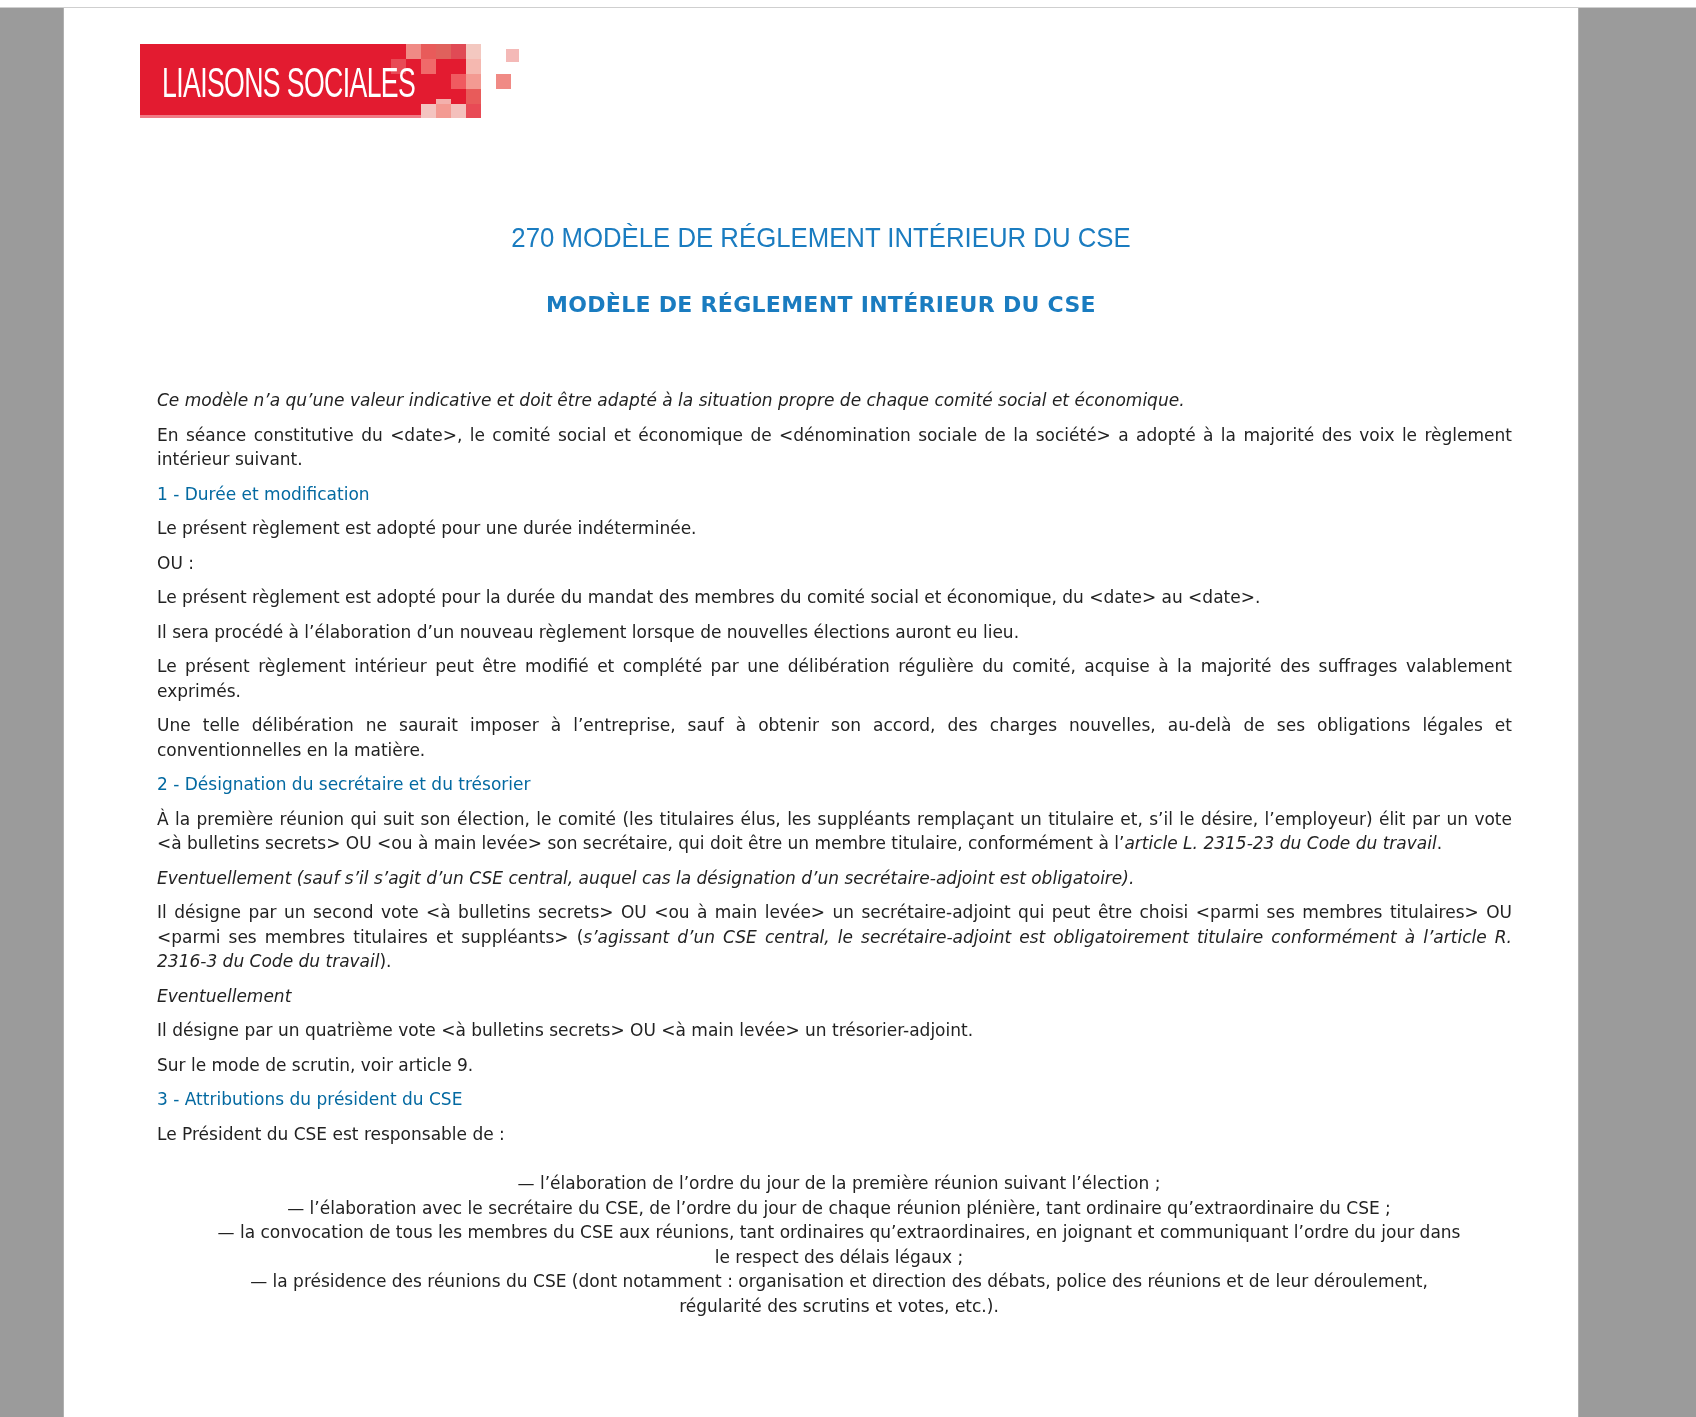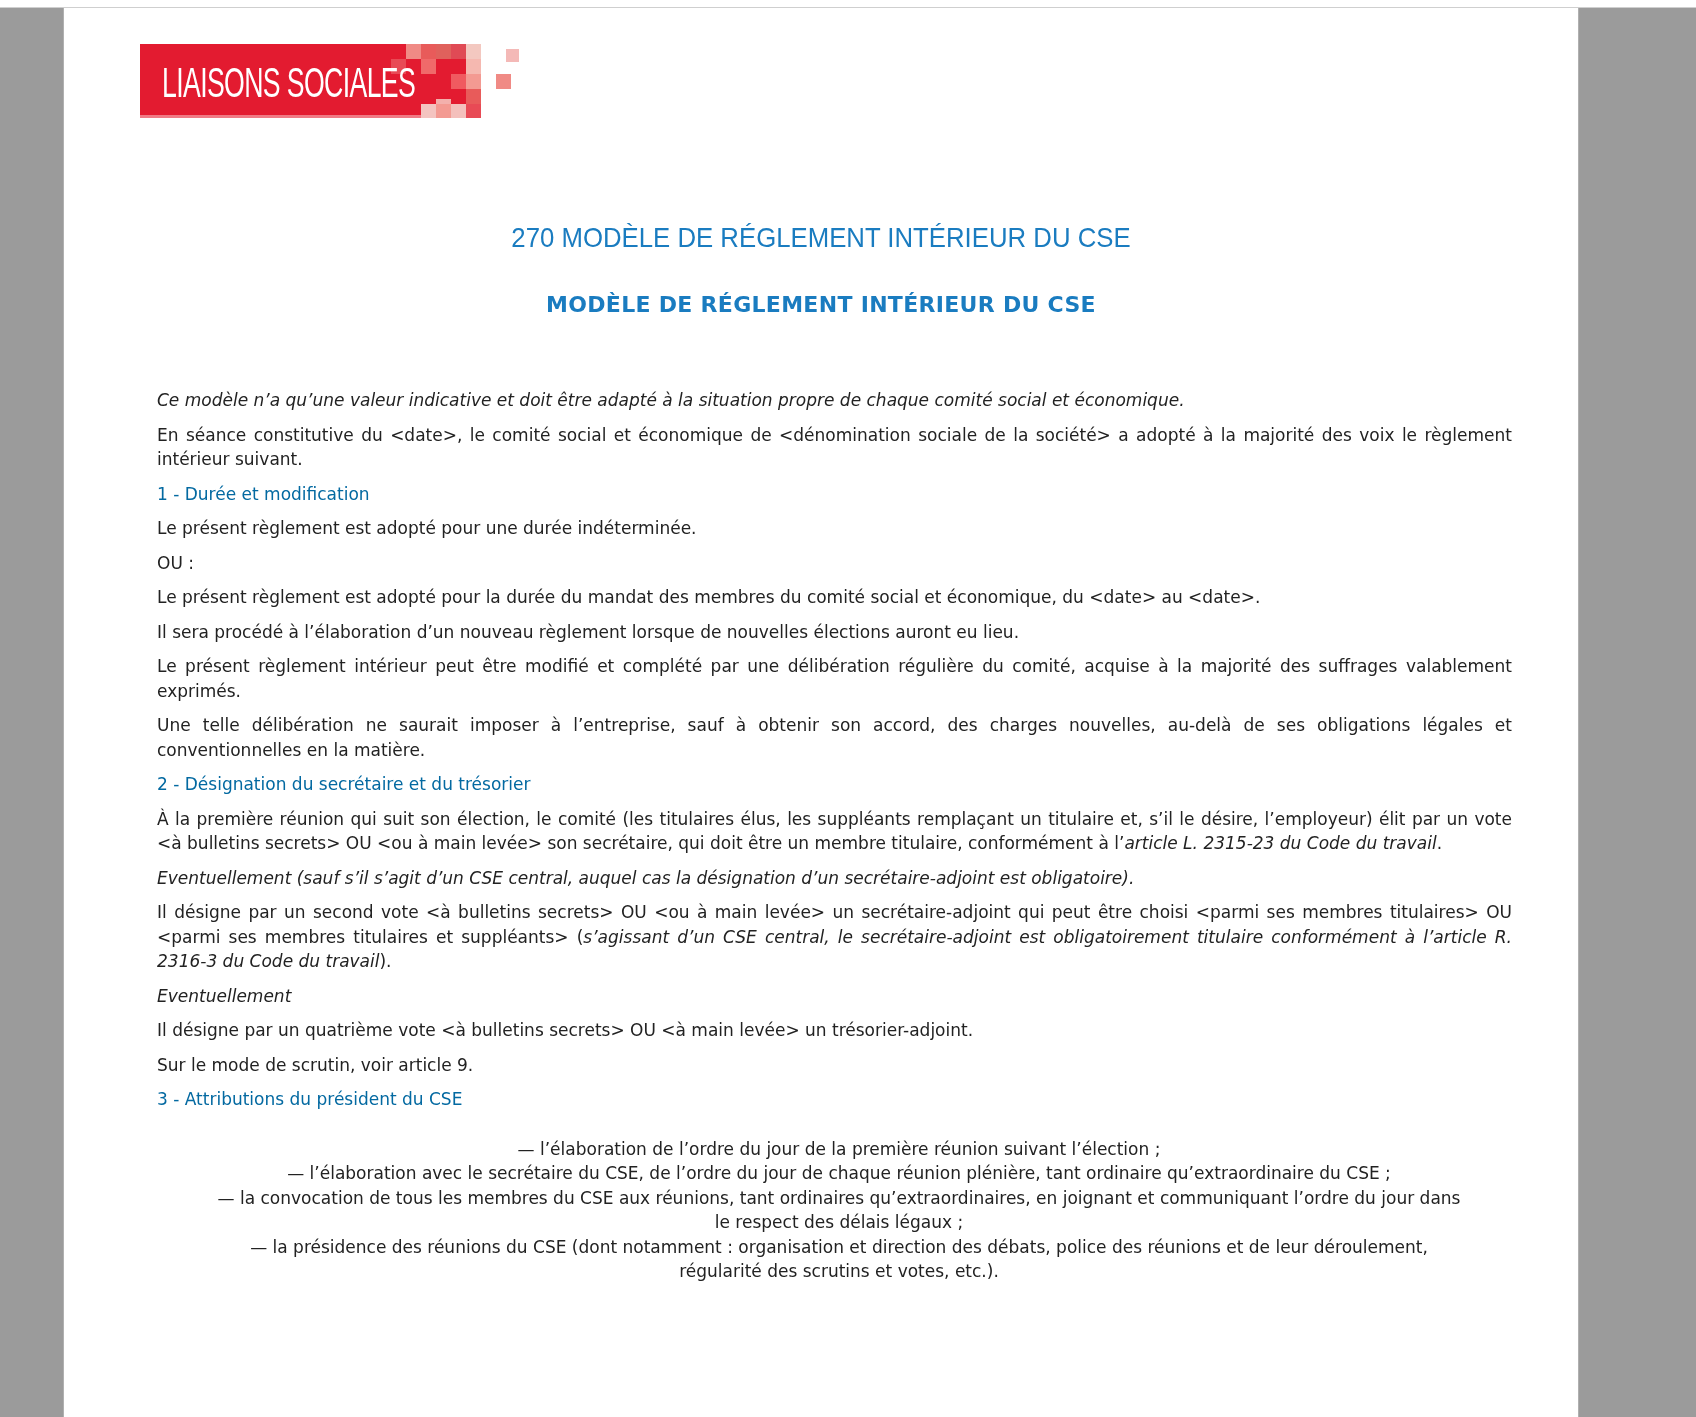--- a/index.html
+++ b/index.html
@@ -107,20 +107,21 @@
     <p>Le présent règlement intérieur peut être modifié et complété par une délibération régulière du comité, acquise à la majorité des suffrages valablement exprimés.</p>
     <p>Une telle délibération ne saurait imposer à l’entreprise, sauf à obtenir son accord, des charges nouvelles, au-delà de ses obligations légales et conventionnelles en la matière.</p>
     <p class="heading">2 - Désignation du secrétaire et du trésorier</p>
     <p><span>À la première réunion qui suit son élection, le comité (les titulaires élus, les suppléants remplaçant un titulaire et, s’il le désire, l’employeur) élit par un vote &lt;à bulletins secrets&gt; OU &lt;ou à main levée&gt; son secrétaire, qui doit être un membre titulaire, conformément à l’</span><em>article L. 2315-23 du Code du travail</em><span>.</span></p>
     <p><em>Eventuellement (sauf s’il s’agit d’un CSE central, auquel cas la désignation d’un secrétaire-adjoint est obligatoire).</em></p>
     <p><span>Il désigne par un second vote &lt;à bulletins secrets&gt; OU &lt;ou à main levée&gt; un secrétaire-adjoint qui peut être choisi &lt;parmi ses membres titulaires&gt; OU &lt;parmi ses membres titulaires et suppléants&gt; (</span><em>s’agissant d’un CSE central, le secrétaire-adjoint est obligatoirement titulaire conformément à l’article R. 2316-3 du Code du travail</em><span>).</span></p>
     <p><em>Eventuellement</em></p>
     <p>Il désigne par un quatrième vote &lt;à bulletins secrets&gt; OU &lt;à main levée&gt; un trésorier-adjoint.</p>
     <p>Sur le mode de scrutin, voir article 9.</p>
     <p class="heading">3 - Attributions du président du CSE</p>
+    <p>Le Président du CSE est responsable de :</p>
     <div class="spacer"></div>
     <ul>
       <li>— l’élaboration de l’ordre du jour de la première réunion suivant l’élection ;</li>
       <li>— l’élaboration avec le secrétaire du CSE, de l’ordre du jour de chaque réunion plénière, tant ordinaire qu’extraordinaire du CSE ;</li>
       <li>— la convocation de tous les membres du CSE aux réunions, tant ordinaires qu’extraordinaires, en joignant et communiquant l’ordre du jour dans le respect des délais légaux ;</li>
       <li>— la présidence des réunions du CSE (dont notamment : organisation et direction des débats, police des réunions et de leur déroulement, régularité des scrutins et votes, etc.).</li>
     </ul>
   </div>
 </div>
 

